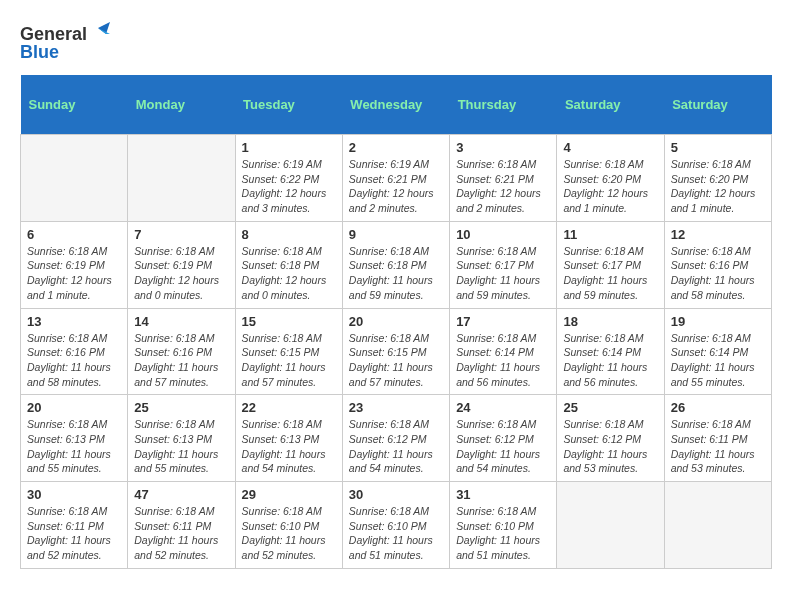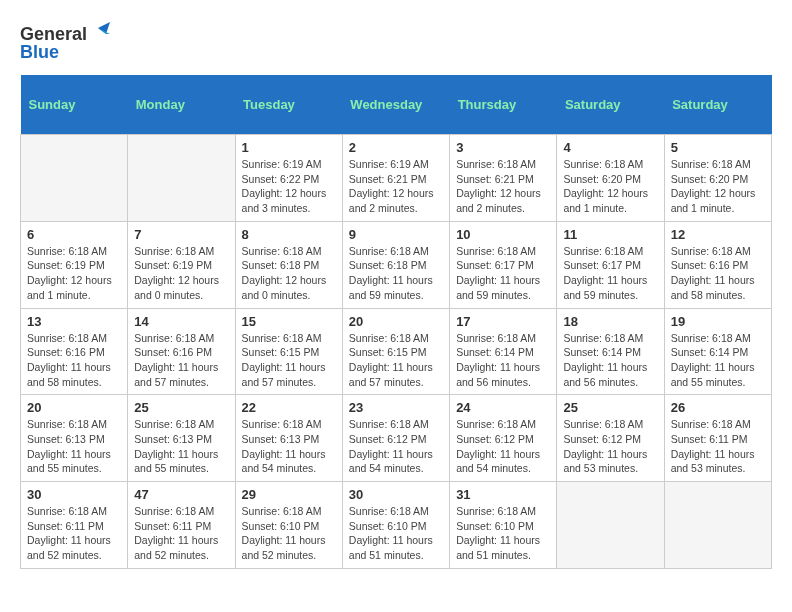--- a/index.html
+++ b/index.html
@@ -60,20 +60,21 @@
     }
     .day-num {
       font-size: 13px;
       font-weight: bold;
       margin-bottom: 2px;
     }
     .day-detail {
       font-size: 10.5px;
       line-height: 1.4;
       color: #444;
+      font-style: italic;
     }
   </style>
 </head>
 <body>
 
 <div class="header-section">
   <div class="logo">
     <svg width="90" height="45" viewBox="0 0 90 45">
       <text x="0" y="20" font-size="18" font-weight="bold" fill="#333" font-family="Arial">General</text>
       <text x="0" y="38" font-size="18" font-weight="bold" fill="#1a6bbf" font-family="Arial">Blue</text>

